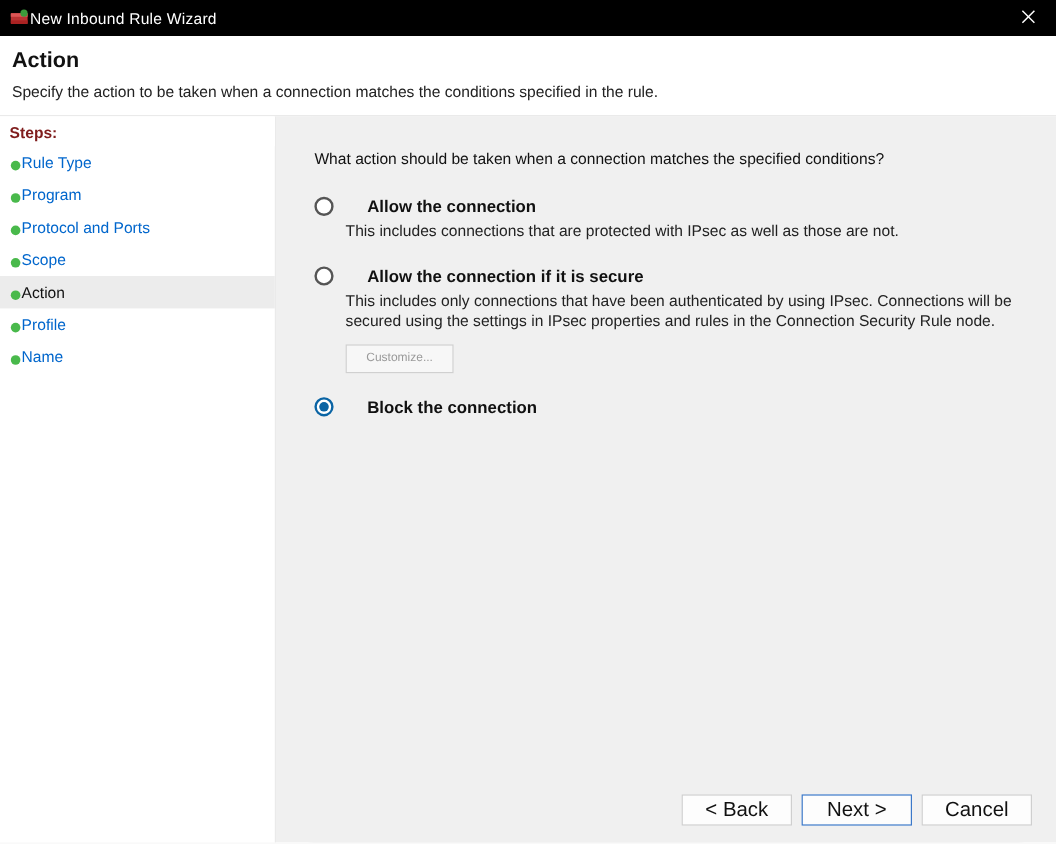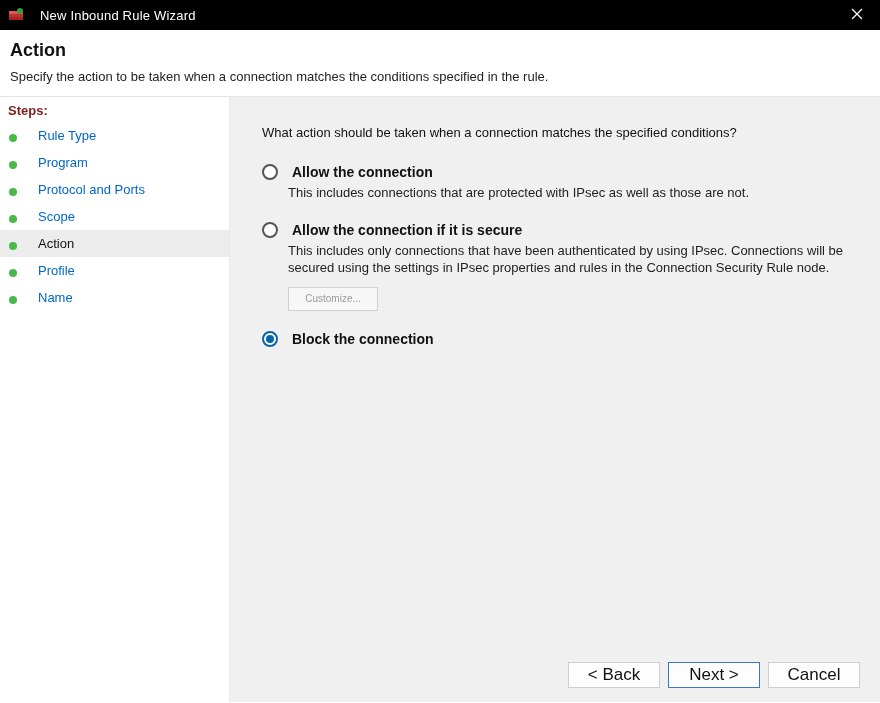--- a/index.html
+++ b/index.html
@@ -17,21 +17,21 @@
   
   .titlebar {
     background: #000;
     color: #fff;
     height: 30px;
     display: flex;
     align-items: center;
     justify-content: space-between;
     padding-left: 8px;
   }
-  .titlebar-left { display: flex; align-items: center; gap: 16px; }
+  .titlebar-left { display: flex; align-items: center; gap: 1px; }
   .titlebar-icon {
     width: 16px; height: 16px;
     display: inline-flex; align-items: center; justify-content: center;
   }
   .titlebar-title { font-size: 13px; letter-spacing: .2px; }
   .titlebar-close {
     width: 46px; height: 30px;
     display: flex; align-items: center; justify-content: center;
     cursor: pointer;
   }
@@ -73,21 +73,21 @@
   .steps-heading {
     font-weight: 700;
     font-size: 13px;
     padding: 6px 8px 4px 8px;
     color: #7f1d1d;
     background: #fff;
   }
   .step-item {
     display: flex;
     align-items: center;
-    gap: 20px;
+    gap: 0;
     padding: 6px 10px 6px 8px;
     font-size: 13px;
     cursor: pointer;
   }
   .step-item .dot {
     width: 10px; height: 10px; flex: 0 0 10px;
   }
   .step-item .label { color: #0066cc; }
   .step-item.current { background: #ececec; }
   .step-item.current .label { color: #111; }
@@ -100,21 +100,21 @@
     position: relative;
     border-radius: 31px;
   }
   .prompt {
     font-size: 13px;
     color: #111;
     margin-bottom: 24px;
   }
   .options { display: flex; flex-direction: column; gap: 20px; }
   .option { display: flex; flex-direction: column; }
-  .option-head { display: flex; align-items: center; gap: 14px; }
+  .option-head { display: flex; align-items: center; gap: 28px; }
   .radio {
     width: 16px; height: 16px; border-radius: 50%;
     border: 2px solid #555; background: #fff;
     display: inline-flex; align-items: center; justify-content: center;
     cursor: pointer; flex: 0 0 16px;
   }
   .radio.selected { border-color: #0a64a4; }
   .radio .knob {
     width: 8px; height: 8px; border-radius: 50%;
     background: #0a64a4; display: none;

